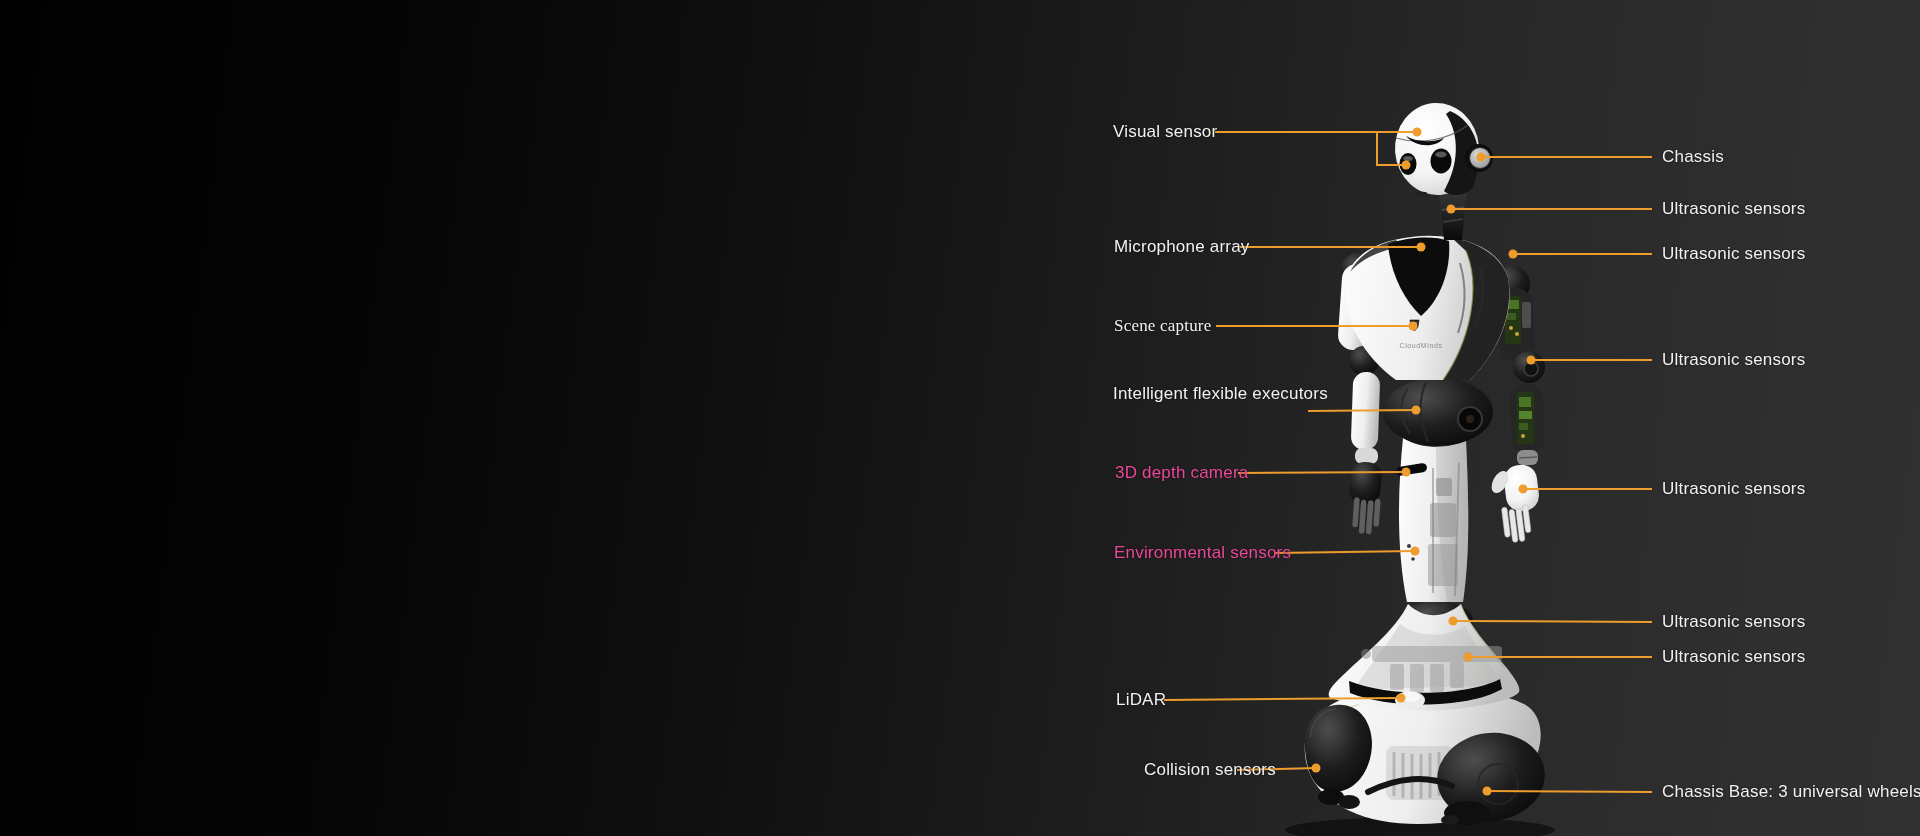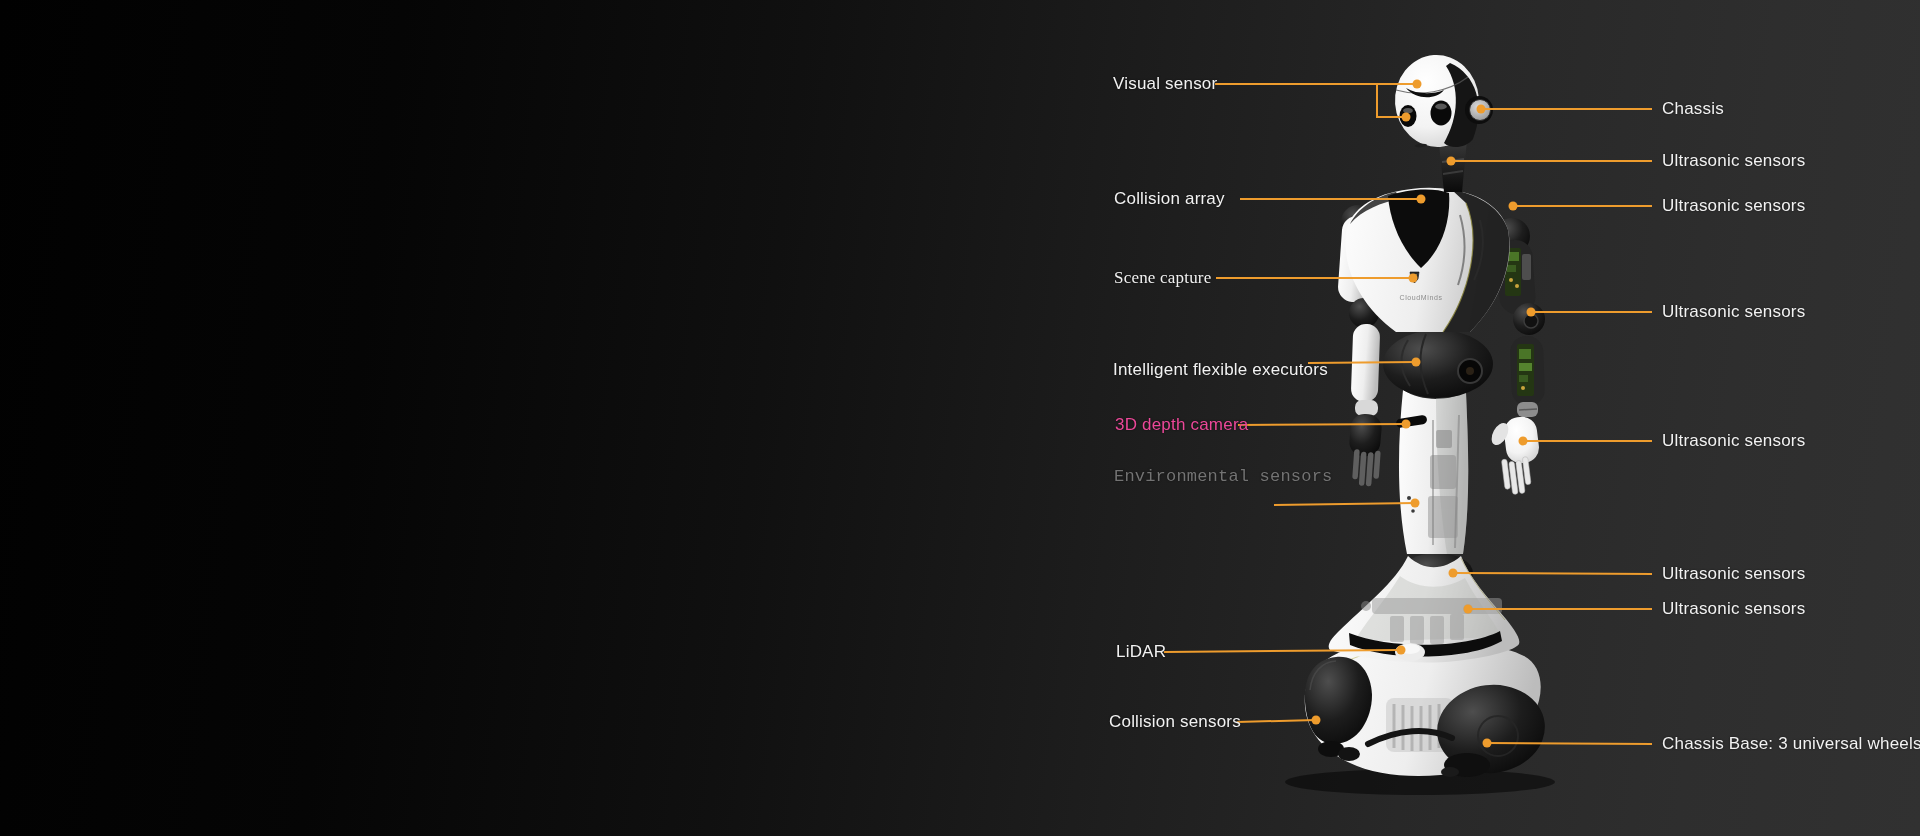--- a/index.html
+++ b/index.html
@@ -1,21 +1,21 @@
 <!DOCTYPE html>
 <html><head>
 <meta charset="utf-8">
 <style>
   html,body{margin:0;padding:0;}
   body{
     width:1920px;height:836px;overflow:hidden;position:relative;
     background:linear-gradient(97deg,#010101 0%,#050505 20%,#101010 40%,#1d1d1d 58%,#282828 74%,#2e2e2e 88%,#313131 100%);
     font-family:"Liberation Sans","DejaVu Sans",sans-serif;
   }
-  #stage{position:absolute;inset:0;width:1920px;height:680px;}
+  #stage{position:absolute;inset:0;width:1920px;height:680px;margin-top:48px;}
   #scene-svg{position:absolute;left:0;top:0;width:1920px;height:836px;}
   #callout-labels{position:absolute;inset:0;pointer-events:none;}
   .callout-label{
     position:absolute;white-space:nowrap;
     font-size:17px;line-height:22px;font-weight:400;
     color:#F2F2F2;letter-spacing:.2px;
     text-shadow:0 0 2px rgba(0,0,0,.6);
   }
   svg text{font-family:"Liberation Sans","DejaVu Sans",sans-serif;}
 </style>
@@ -251,27 +251,27 @@
         <circle cx="1453" cy="573" r="4.5" fill="#EE9C2D"></circle>
         <polyline points="1468,609 1652,609" fill="none" stroke="#EE9C2D" stroke-width="2"></polyline>
         <circle cx="1468" cy="609" r="4.5" fill="#EE9C2D"></circle>
         <polyline points="1487,743 1652,744" fill="none" stroke="#EE9C2D" stroke-width="2"></polyline>
         <circle cx="1487" cy="743" r="4.5" fill="#EE9C2D"></circle>
       </g>
   </svg>
 
   <div id="callout-labels">
       <div class="callout-label left" style="left: 1113px; top: 73px; color: rgb(242, 242, 242);">Visual sensor</div>
-      <div class="callout-label left" style="left: 1114px; top: 188px; color: rgb(242, 242, 242);">Collision array</div>
+      <div class="callout-label left" style="left: 1114px; top: 188px; color: rgb(242, 242, 242);">Microphone array</div>
       <div class="callout-label left" style="left: 1114px; top: 267px; color: rgb(242, 242, 242); font-family: Liberation Serif, serif;">Scene capture</div>
-      <div class="callout-label left" style="left: 1113px; top: 359px; color: rgb(242, 242, 242);">Intelligent flexible executors</div>
+      <div class="callout-label left" style="left: 1113px; top: 335px; color: rgb(242, 242, 242);">Intelligent flexible executors</div>
       <div class="callout-label left" style="left: 1115px; top: 414px; color: #ec4899;">3D depth camera</div>
-      <div class="callout-label left" style="left: 1114px; top: 466px; color: #737373; font-family: Liberation Mono, monospace;">Environmental sensors</div>
+      <div class="callout-label left" style="left: 1114px; top: 494px; color: #ec4899;">Environmental sensors</div>
       <div class="callout-label left" style="left: 1116px; top: 641px; color: rgb(242, 242, 242);">LiDAR</div>
-      <div class="callout-label left" style="left: 1109px; top: 711px; color: rgb(242, 242, 242);">Collision sensors</div>
+      <div class="callout-label left" style="left: 1144px; top: 711px; color: rgb(242, 242, 242);">Collision sensors</div>
       <div class="callout-label right" style="left: 1662px; top: 98px; color: rgb(242, 242, 242);">Chassis</div>
       <div class="callout-label right" style="left: 1662px; top: 150px; color: rgb(242, 242, 242);">Ultrasonic sensors</div>
       <div class="callout-label right" style="left: 1662px; top: 195px; color: rgb(242, 242, 242);">Ultrasonic sensors</div>
       <div class="callout-label right" style="left: 1662px; top: 301px; color: rgb(242, 242, 242);">Ultrasonic sensors</div>
       <div class="callout-label right" style="left: 1662px; top: 430px; color: rgb(242, 242, 242);">Ultrasonic sensors</div>
       <div class="callout-label right" style="left: 1662px; top: 563px; color: rgb(242, 242, 242);">Ultrasonic sensors</div>
       <div class="callout-label right" style="left: 1662px; top: 598px; color: rgb(242, 242, 242);">Ultrasonic sensors</div>
       <div class="callout-label right" style="left: 1662px; top: 733px; color: rgb(242, 242, 242);">Chassis Base: 3 universal wheels(3DOF)</div>
     </div>
 </div>

